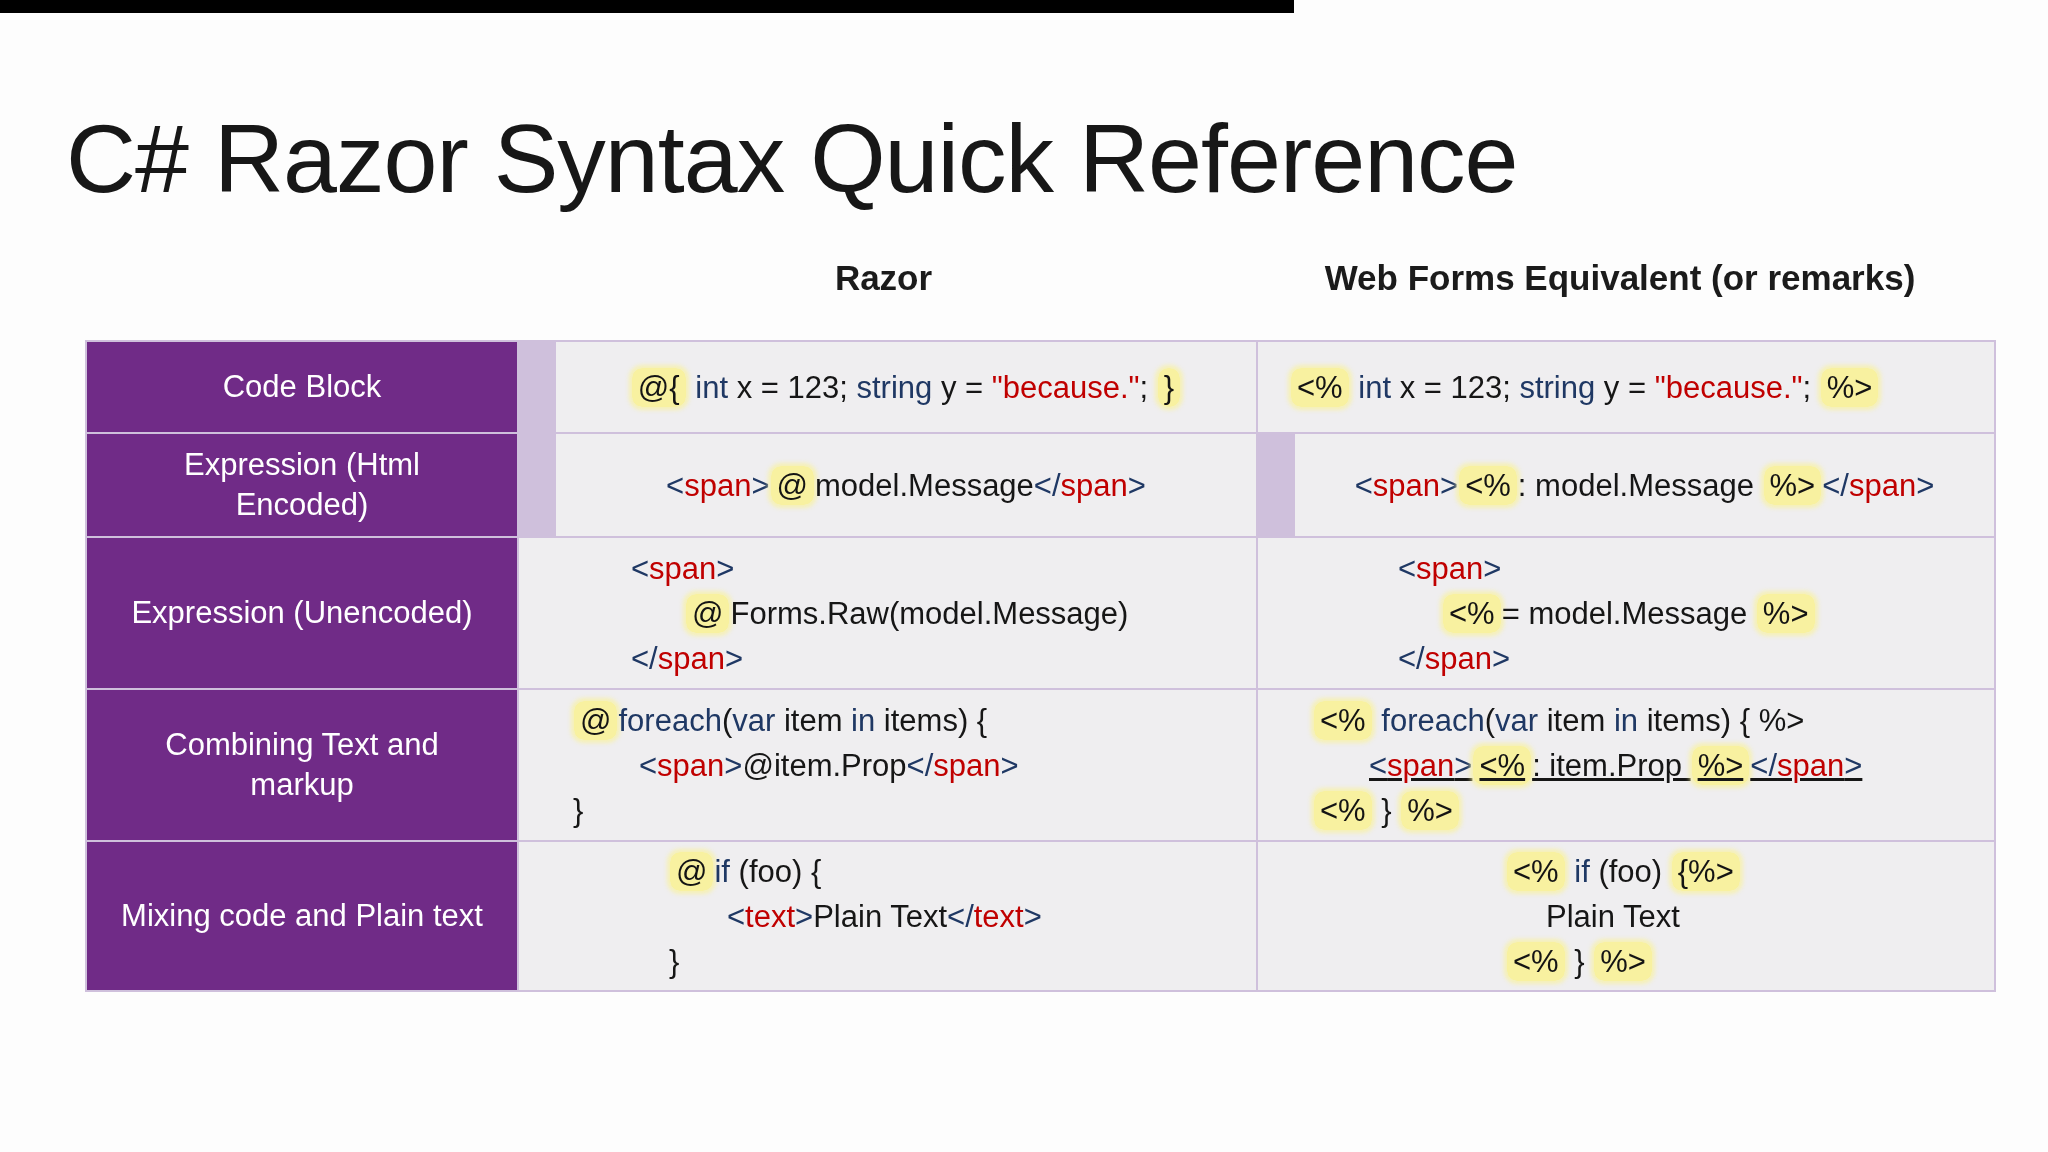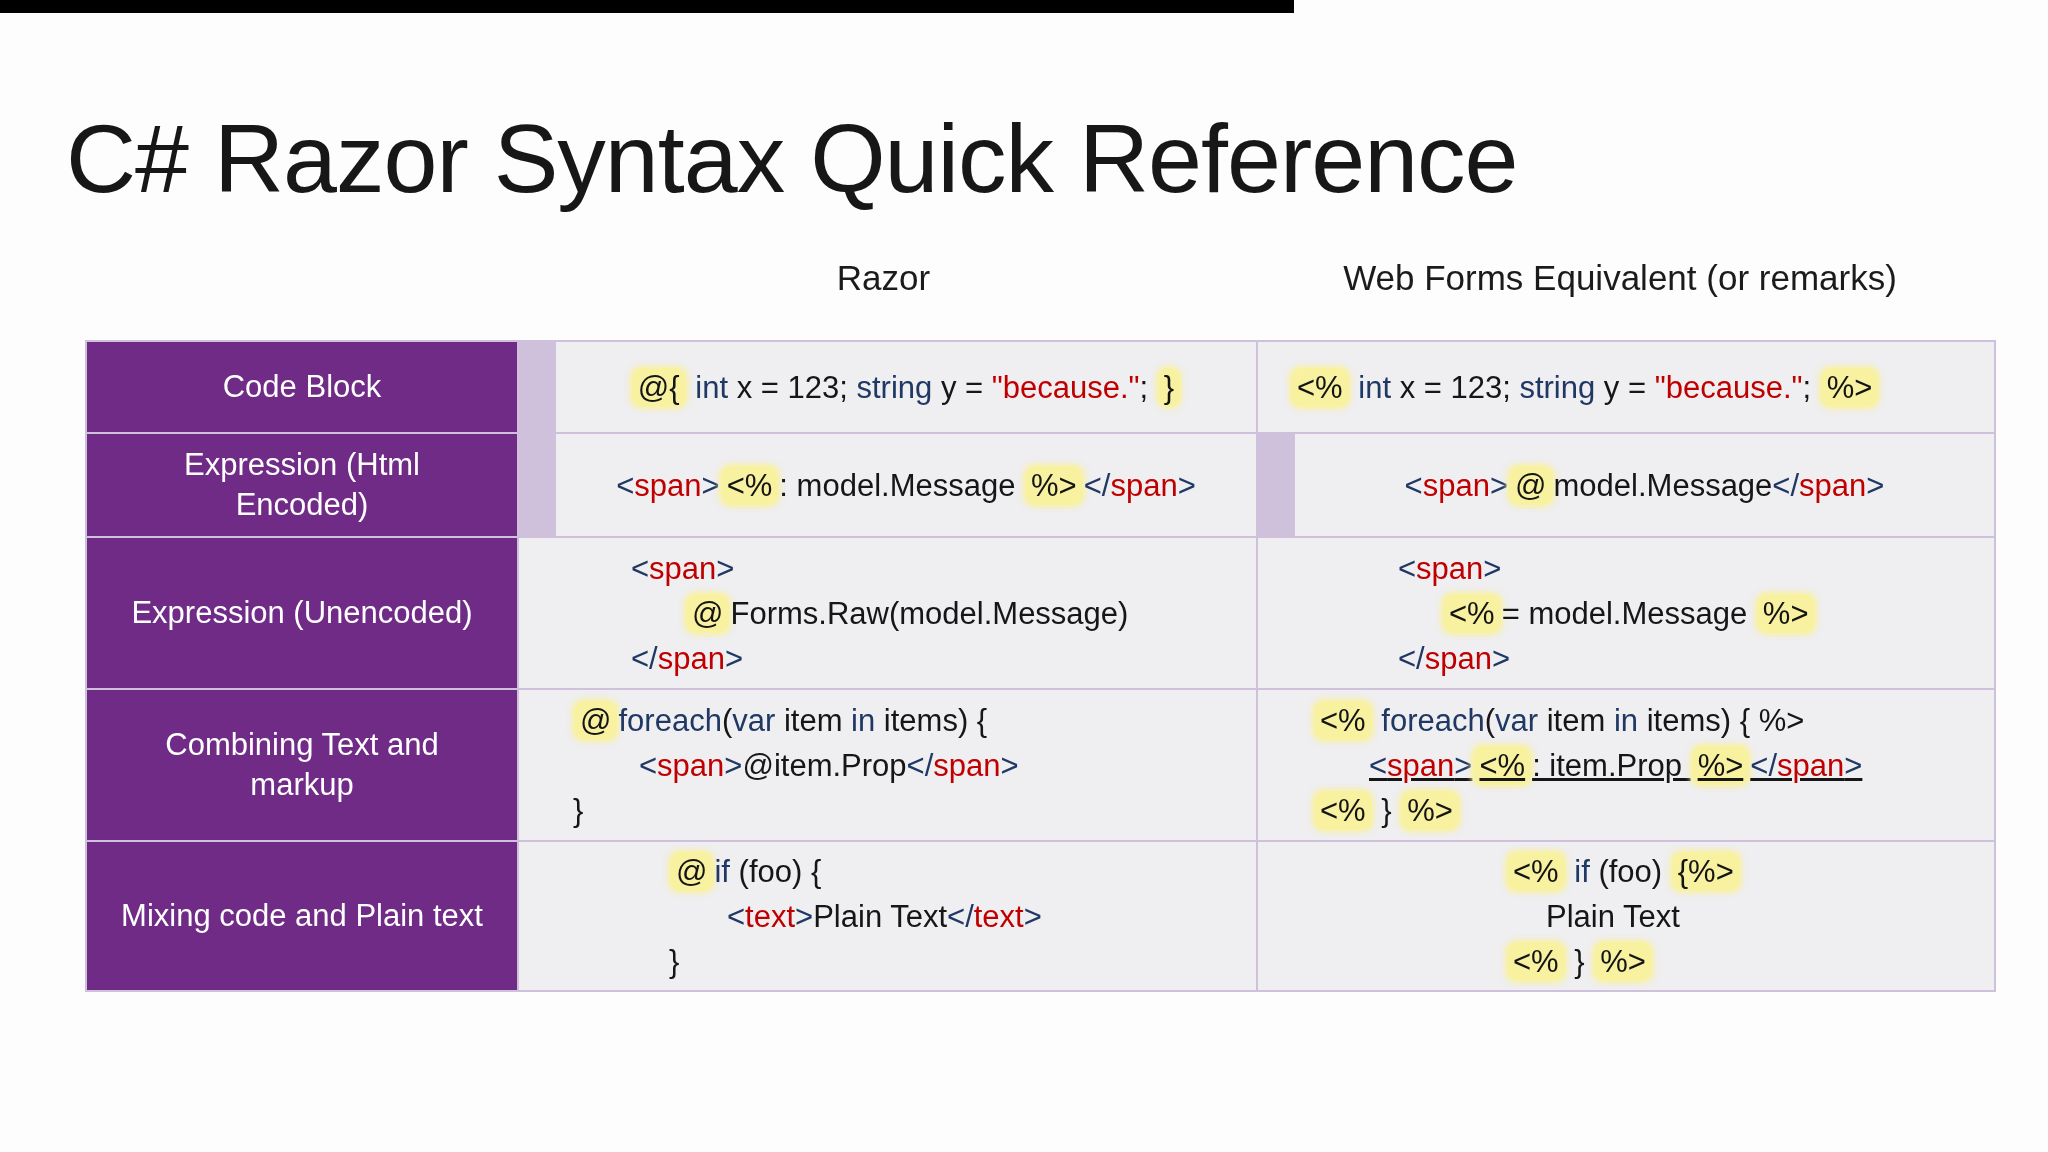--- a/index.html
+++ b/index.html
@@ -7,21 +7,21 @@
   .slide{position:relative;width:2048px;height:1152px;background:#fdfdfd;overflow:hidden;}
 
   .top-bar{position:absolute;left:0;top:0;width:1294px;height:13px;background:#000000;}
 
   .title{position:absolute;left:66px;top:38px;width:1900px;
          font-size:97px;font-weight:300;letter-spacing:-1px;color:#171717;
          white-space:nowrap;}
 
   .col-headers{position:absolute;left:85px;top:258px;width:1903px;display:flex;}
   .col-headers .spacer{width:430px;}
-  .col-headers .hdr{font-size:35px;color:#1b1b1b;text-align:center;}
+  .col-headers .hdr{font-size:35px;color:#1b1b1b;text-align:center;font-weight:bold;}
   .col-headers .hdr.razor{width:737px;}
   .col-headers .hdr.webforms{width:736px;}
 
   .ref-table{position:absolute;left:85px;top:340px;
              display:grid;
              grid-template-columns:430px 737px 736px;
              grid-template-rows:90px 102px 150px 150px 148px;
              gap:2px;padding:2px;background:#cfc0dc;}
 
   .cell{display:flex;flex-direction:column;justify-content:center;}
@@ -65,24 +65,24 @@
       <div class="cell code-cell center">
         <div class="code-line"><span class="tok-h">@{</span><span class="tok-p"> </span><span class="tok-k">int</span><span class="tok-p"> x = 123; </span><span class="tok-k">string</span><span class="tok-p"> y = </span><span class="tok-r">"because."</span><span class="tok-p">; </span><span class="tok-h">}</span></div>
       </div>
       <div class="cell code-cell" style="padding-left: 32px;">
         <div class="code-line"><span class="tok-h">&lt;%</span><span class="tok-p"> </span><span class="tok-k">int</span><span class="tok-p"> x = 123; </span><span class="tok-k">string</span><span class="tok-p"> y = </span><span class="tok-r">"because."</span><span class="tok-p">; </span><span class="tok-h">%&gt;</span></div>
       </div>
       <div class="cell label-cell">
         <span>Expression (Html Encoded)</span>
       </div>
       <div class="cell code-cell center">
-        <div class="code-line"><span class="tok-b">&lt;</span><span class="tok-r">span</span><span class="tok-b">&gt;</span><span class="tok-h">&lt;%</span><span class="tok-p">: model.Message </span><span class="tok-h">%&gt;</span><span class="tok-b">&lt;/</span><span class="tok-r">span</span><span class="tok-b">&gt;</span></div>
+        <div class="code-line"><span class="tok-b">&lt;</span><span class="tok-r">span</span><span class="tok-b">&gt;</span><span class="tok-h">@</span><span class="tok-p">model.Message</span><span class="tok-b">&lt;/</span><span class="tok-r">span</span><span class="tok-b">&gt;</span></div>
       </div>
       <div class="cell code-cell center">
-        <div class="code-line"><span class="tok-b">&lt;</span><span class="tok-r">span</span><span class="tok-b">&gt;</span><span class="tok-h">@</span><span class="tok-p">model.Message</span><span class="tok-b">&lt;/</span><span class="tok-r">span</span><span class="tok-b">&gt;</span></div>
+        <div class="code-line"><span class="tok-b">&lt;</span><span class="tok-r">span</span><span class="tok-b">&gt;</span><span class="tok-h">&lt;%</span><span class="tok-p">: model.Message </span><span class="tok-h">%&gt;</span><span class="tok-b">&lt;/</span><span class="tok-r">span</span><span class="tok-b">&gt;</span></div>
       </div>
       <div class="cell label-cell">
         <span>Expression (Unencoded)</span>
       </div>
       <div class="cell code-cell" style="padding-left: 112px;">
         <div class="code-line"><span class="tok-b">&lt;</span><span class="tok-r">span</span><span class="tok-b">&gt;</span></div>
         <div class="code-line" style="margin-left: 54px;"><span class="tok-h">@</span><span class="tok-p">Forms.Raw(model.Message)</span></div>
         <div class="code-line"><span class="tok-b">&lt;/</span><span class="tok-r">span</span><span class="tok-b">&gt;</span></div>
       </div>
       <div class="cell code-cell" style="padding-left: 140px;">

